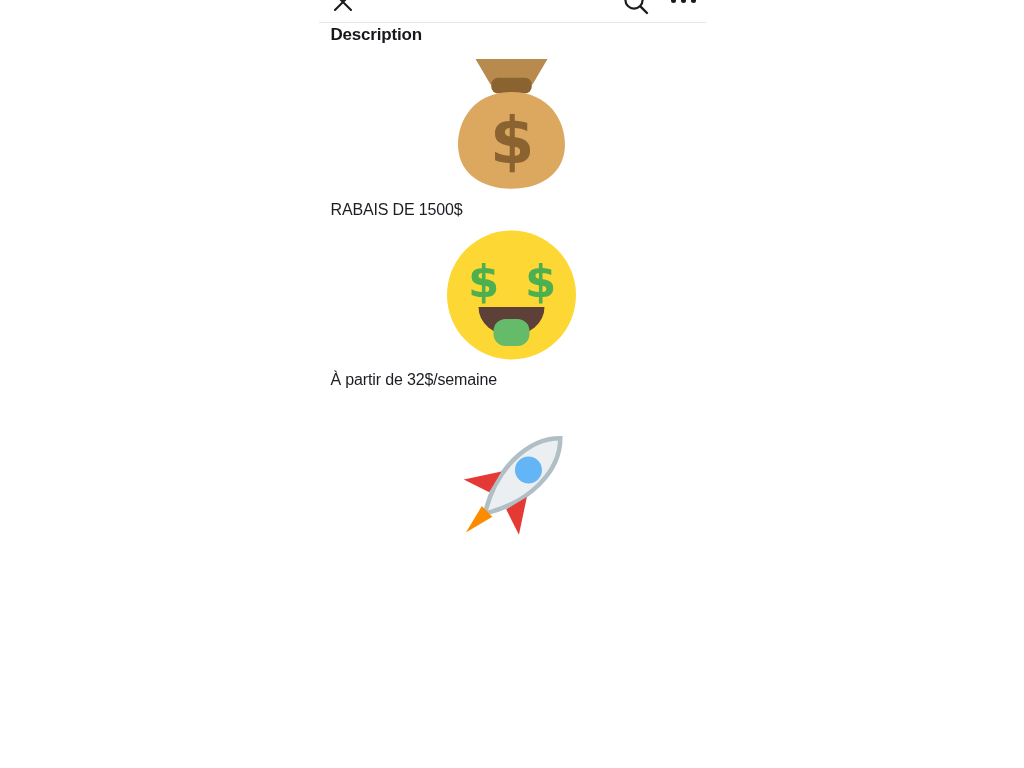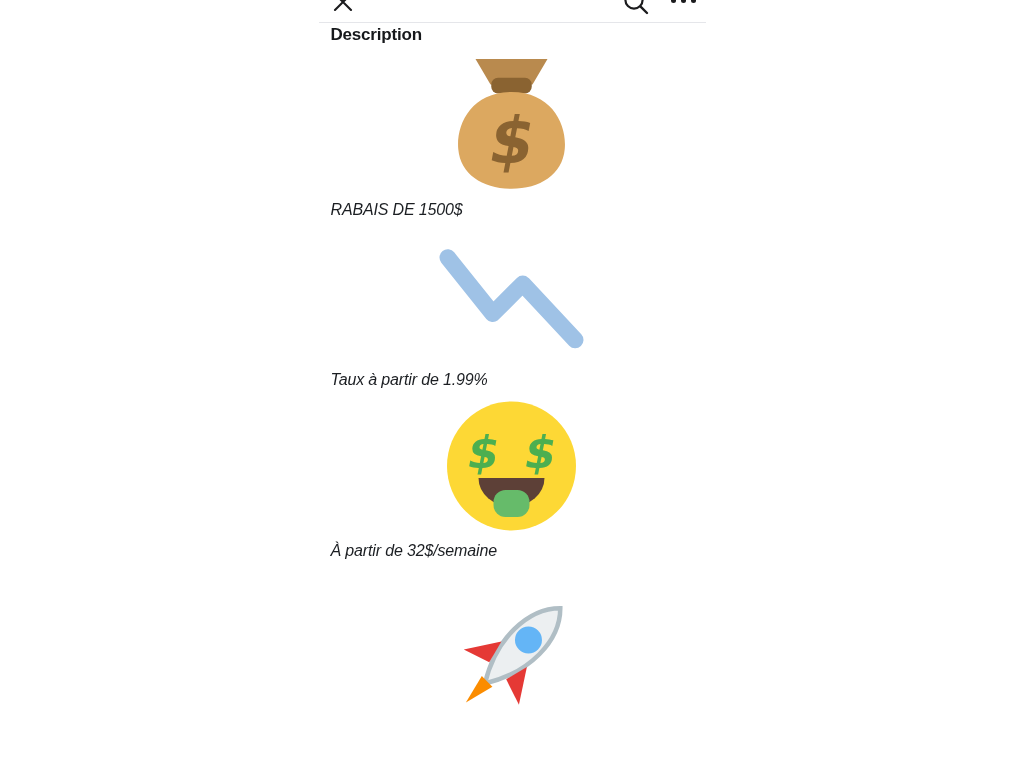--- a/index.html
+++ b/index.html
@@ -12,21 +12,21 @@
   .hdr-icon { position:absolute; cursor:pointer; }
   .close-wrap  { left:13px; top:-9px; width:22px; height:22px; }
   .search-wrap { left:303px; top:-12px; width:28px; height:28px; }
   .more-wrap   { left:352px; top:-3px; width:28px; height:12px; display:flex; gap:4.5px; align-items:flex-start; }
   .dot { width:5.5px; height:5.5px; border-radius:50%; background:#1c1c1e; }
   .hdr-divider { position:absolute; left:0; top:22px; width:100%; height:1px; background:#e5e6ea; }
 
   
   .content { padding:25px 14px 0 12px; font-size:16px; line-height:20.6px; letter-spacing:-0.15px; }
   h1.desc { font-size:17px; font-weight:bold; letter-spacing:-0.2px; margin-bottom:4px; color:#16181b; }
-  .para { margin-bottom:21px;font-style:italic; }
+  .para { margin-bottom:21px; }
   .ln { white-space:nowrap; }
 
   
   .ico { display:inline-block; width:18px; height:18px; vertical-align:-3.5px; }
   .ico svg, svg.ico { width:100%; height:100%; display:block; }
   .mr { margin-right:6px; }
 </style>
 </head>
 <body>
 
@@ -157,23 +157,20 @@
     <div class="hdr-divider"></div>
 
     <div class="content">
       <h1 class="desc">Description</h1>
 
       <div class="para">
         <div class="ln"><svg class="ico mr">
               <use href="#i-bag"></use>
             </svg><span>RABAIS DE 1500$</span></div>
         <div class="ln"><svg class="ico mr">
-              <use href="#i-chart"></use>
-            </svg><span>Taux à partir de 1.99%</span></div>
-        <div class="ln"><svg class="ico mr">
               <use href="#i-moneyface"></use>
             </svg><span>À partir de 32$/semaine</span></div>
       </div>
 
       <div class="para">
         <div class="ln">
             <svg class="ico mr">
               <use href="#i-rocket"></use>
             </svg>
           </div>

